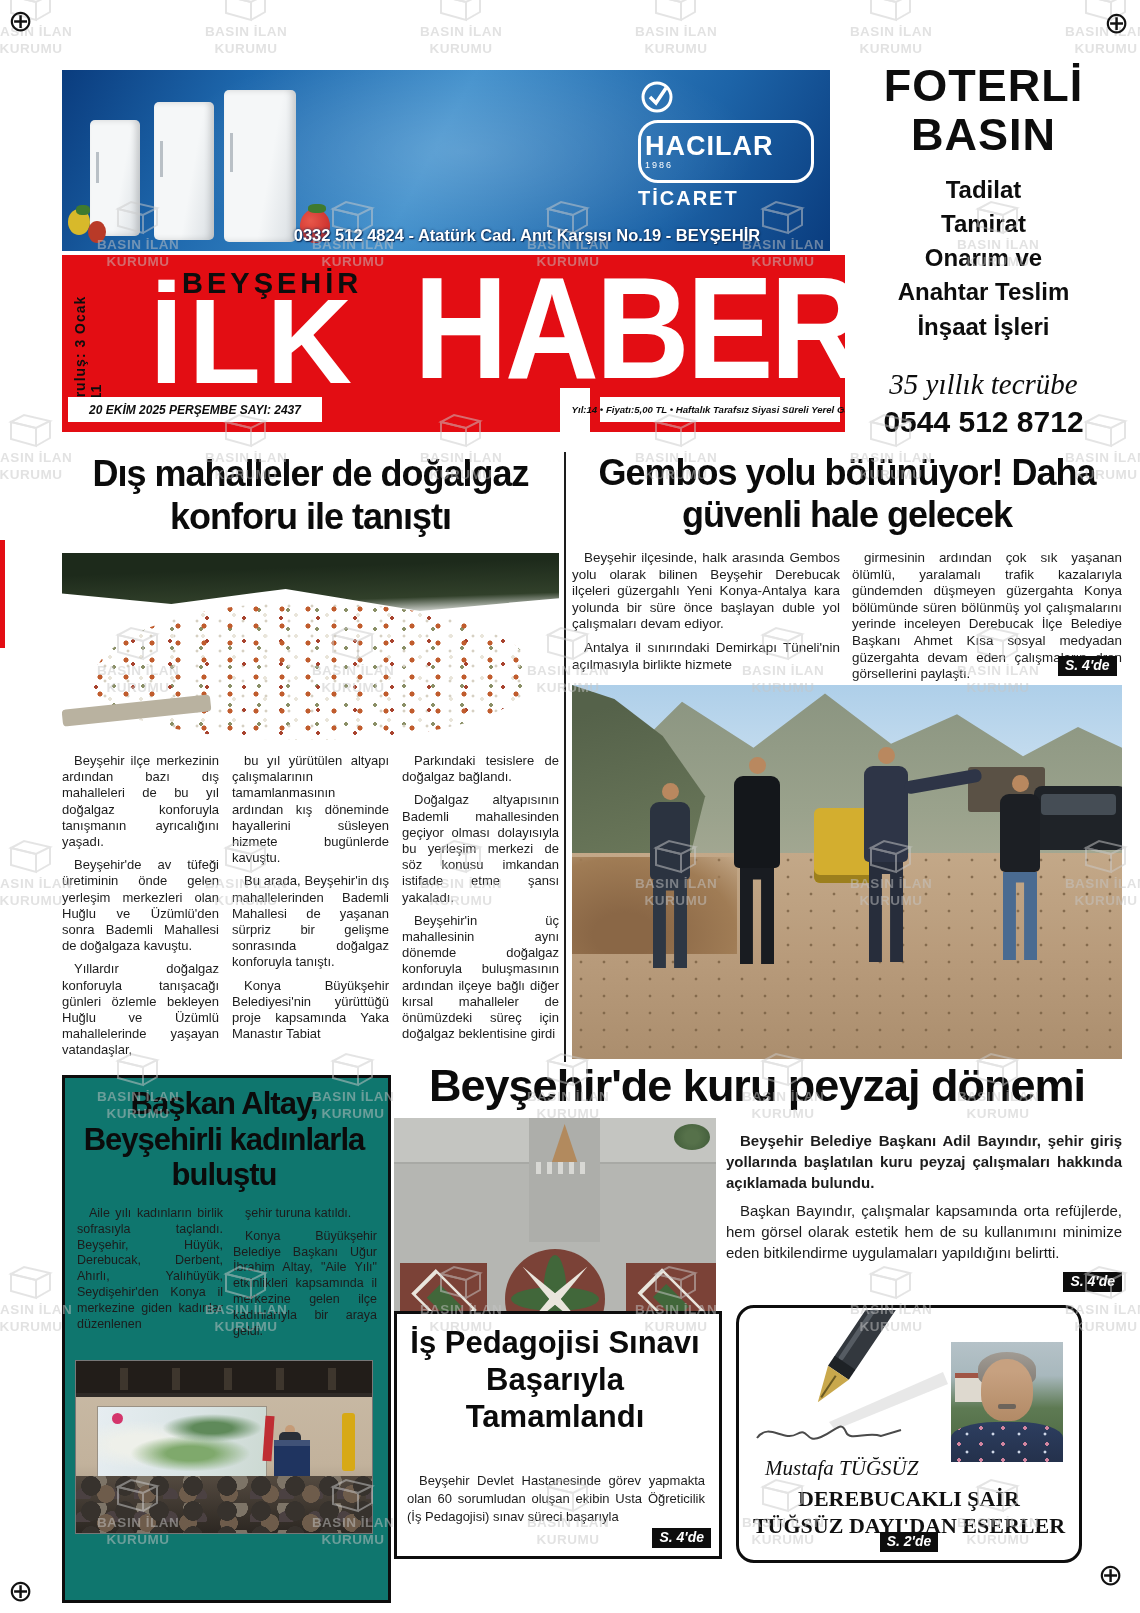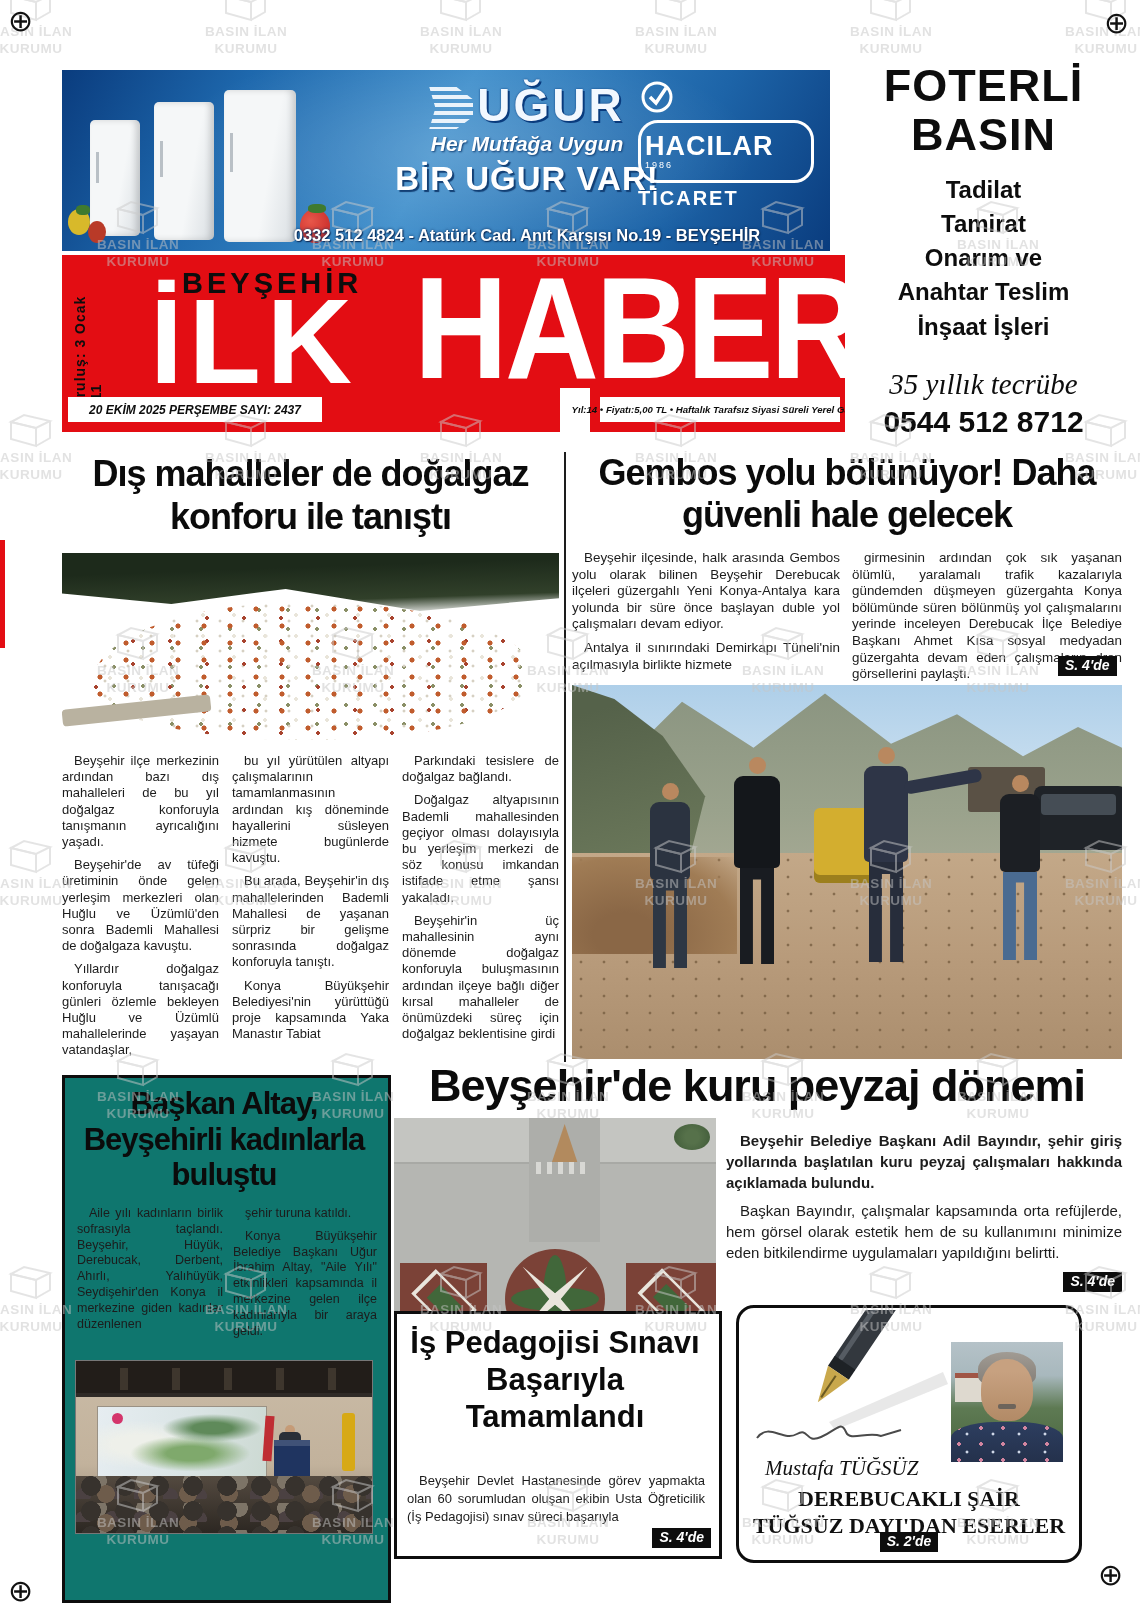--- a/index.html
+++ b/index.html
@@ -212,25 +212,20 @@
   <div class="abs ad-ugur">
     <div class="fridge" style="left:28px;top:50px;width:50px;height:116px;"></div>
     <div class="fridge" style="left:92px;top:32px;width:60px;height:138px;"></div>
     <div class="fridge" style="left:162px;top:20px;width:72px;height:152px;"></div>
     <div class="veg" style="left:6px;bottom:16px;width:22px;height:26px;background:#d8b92a;"></div>
     <div class="veg" style="left:26px;bottom:8px;width:18px;height:22px;background:#b93a28;"></div>
     <div class="veg" style="left:14px;bottom:36px;width:14px;height:10px;background:#3f7a2f;border-radius:40%;"></div>
     <div class="veg" style="left:238px;bottom:8px;width:30px;height:34px;background:radial-gradient(circle at 35% 35%,#e8574a,#c02020);"></div>
     <div class="veg" style="left:246px;bottom:38px;width:18px;height:9px;background:#3f7a2f;border-radius:40%;"></div>
 
-    <div class="ugur-brand">
-      <div class="nowrap"><span class="ugur-stripes"></span><span class="ugur-word">UĞUR</span></div>
-      <div class="ugur-tag">Her Mutfağa Uygun</div>
-      <div class="ugur-slogan nowrap">BİR UĞUR VAR!</div>
-    </div>
     <div class="ugur-contact nowrap">0332 512 4824 - Atatürk Cad. Anıt Karşısı No.19 - BEYŞEHİR</div>
 
     <div class="hacilar">
       <svg width="38" height="34" viewBox="0 0 38 34">
         <circle cx="19" cy="17" r="14" fill="none" stroke="#fff" stroke-width="3"></circle>
         <path d="M12 17 L18 23 L28 8" fill="none" stroke="#fff" stroke-width="3.5"></path>
       </svg>
       <div class="hacilar-badge">
         <div class="hacilar-name">HACILAR</div>
         <div class="hacilar-year">1986</div>

